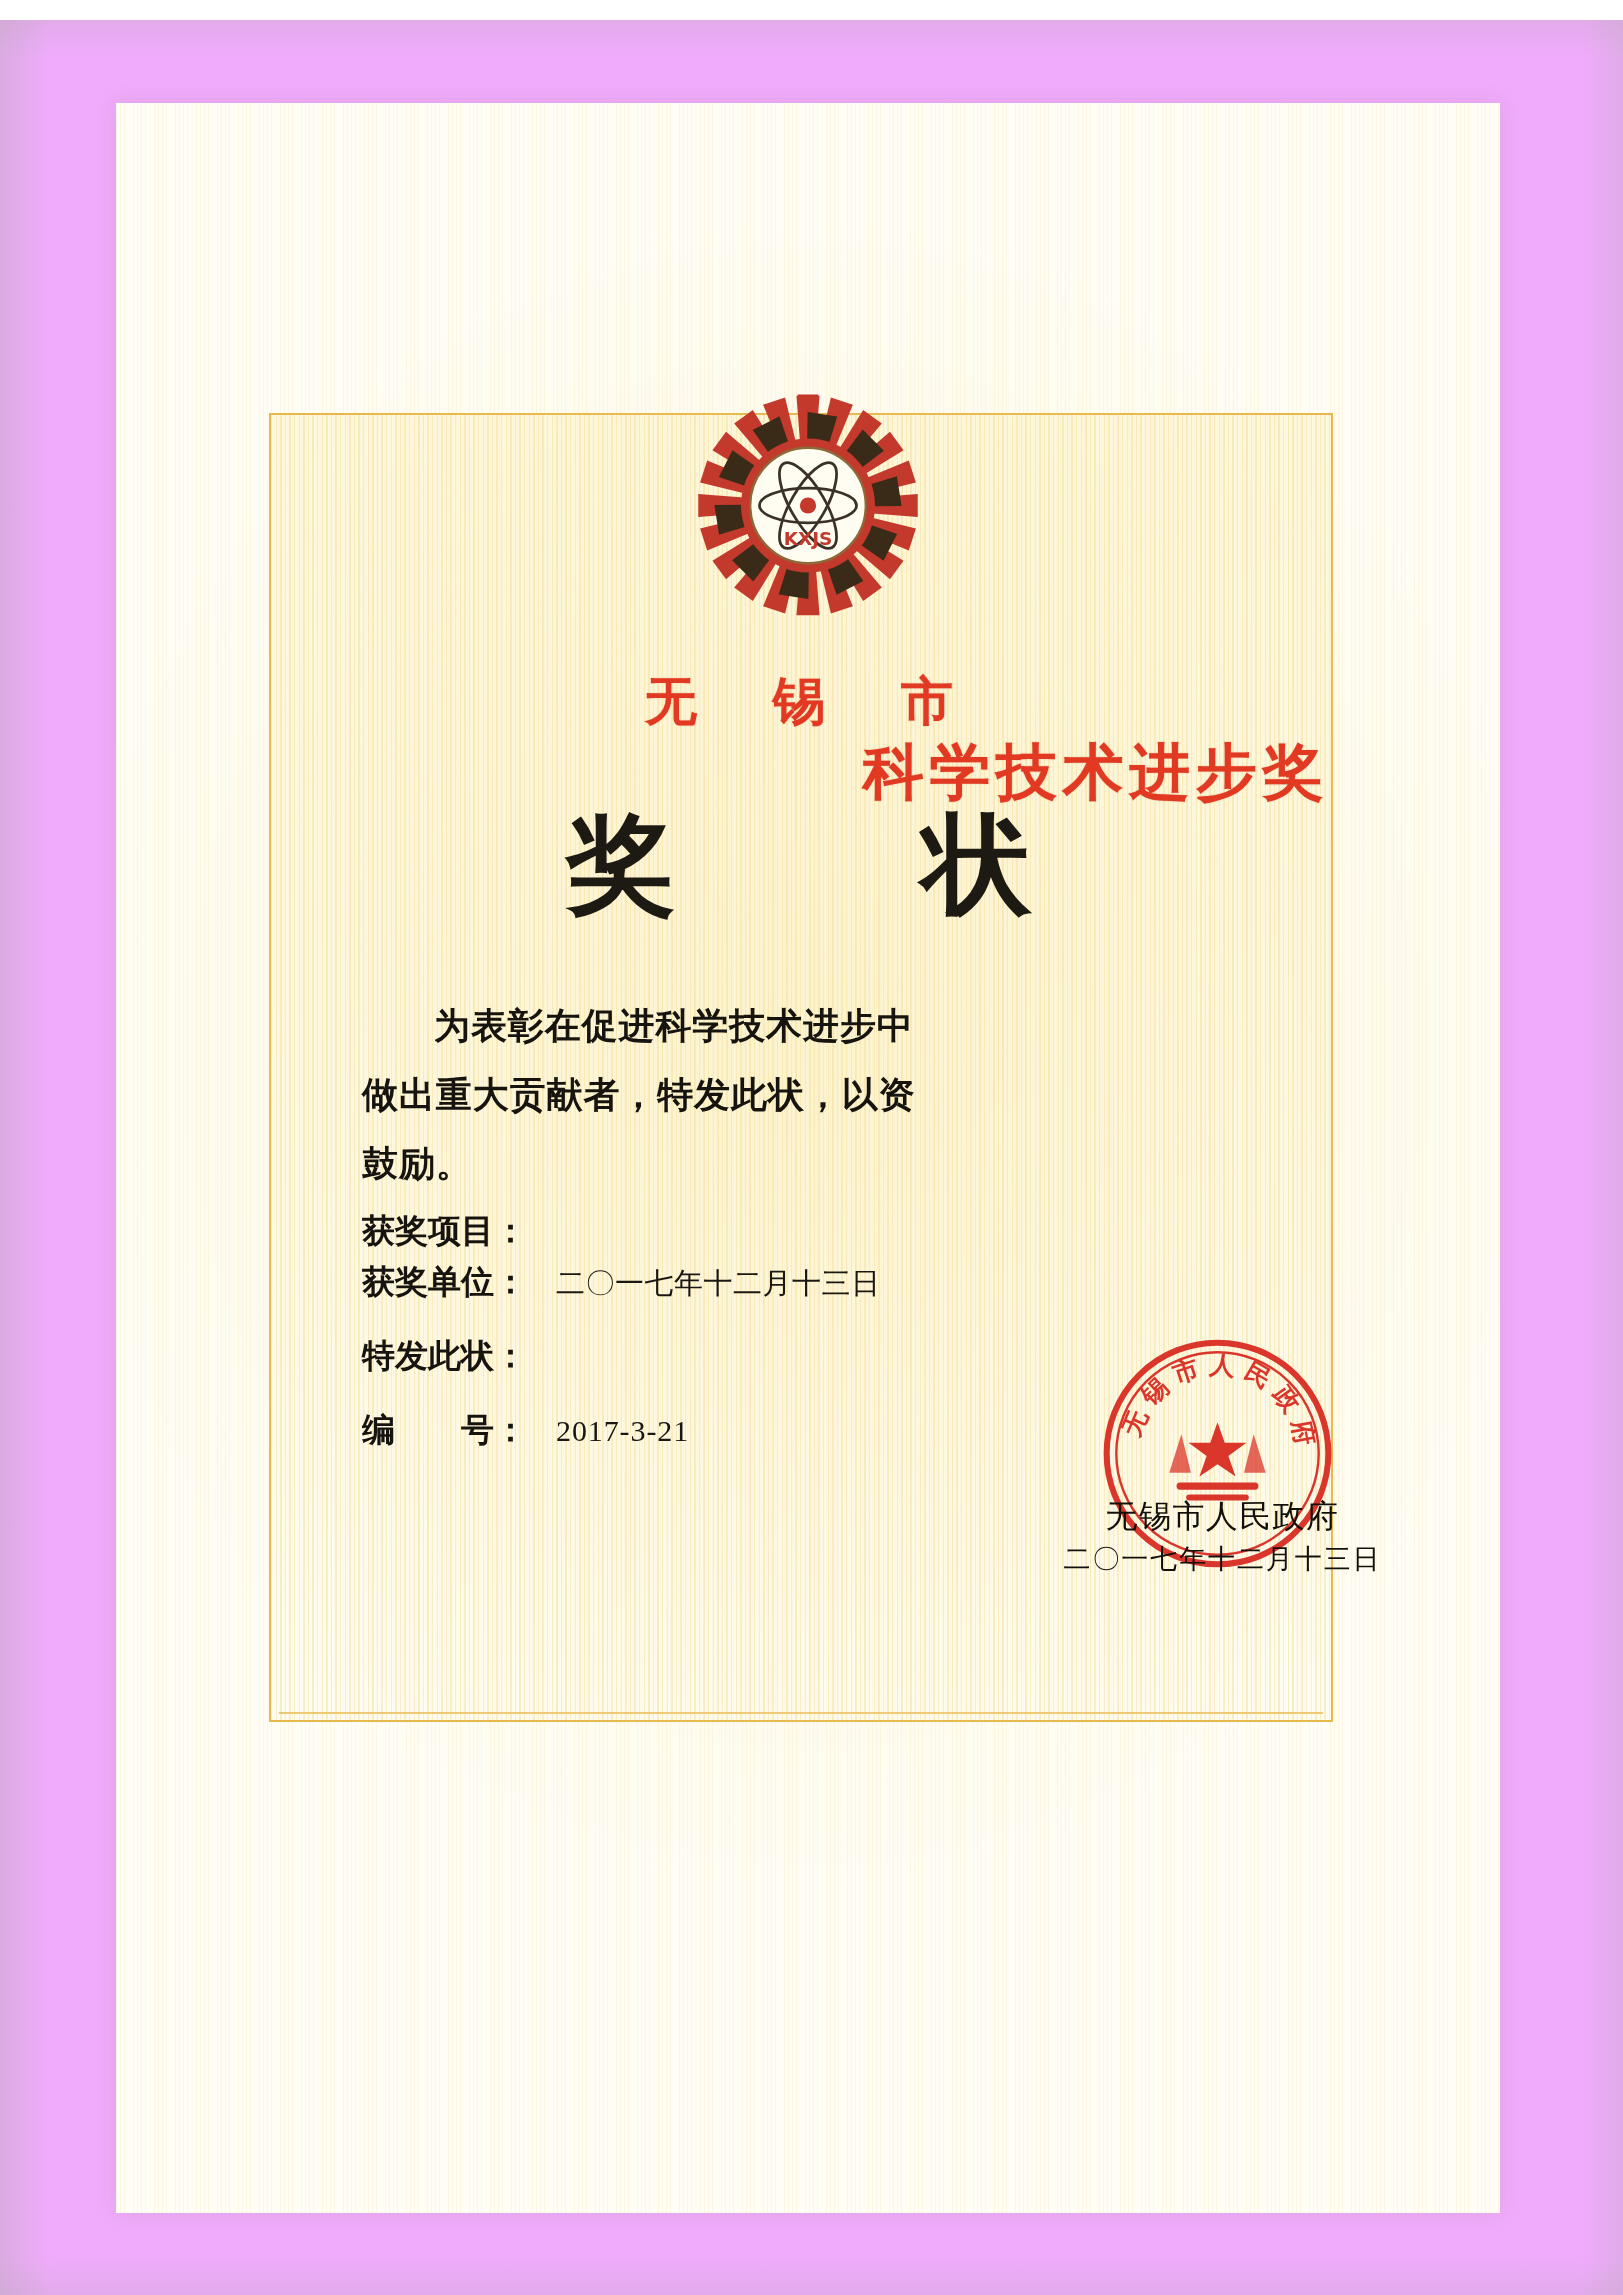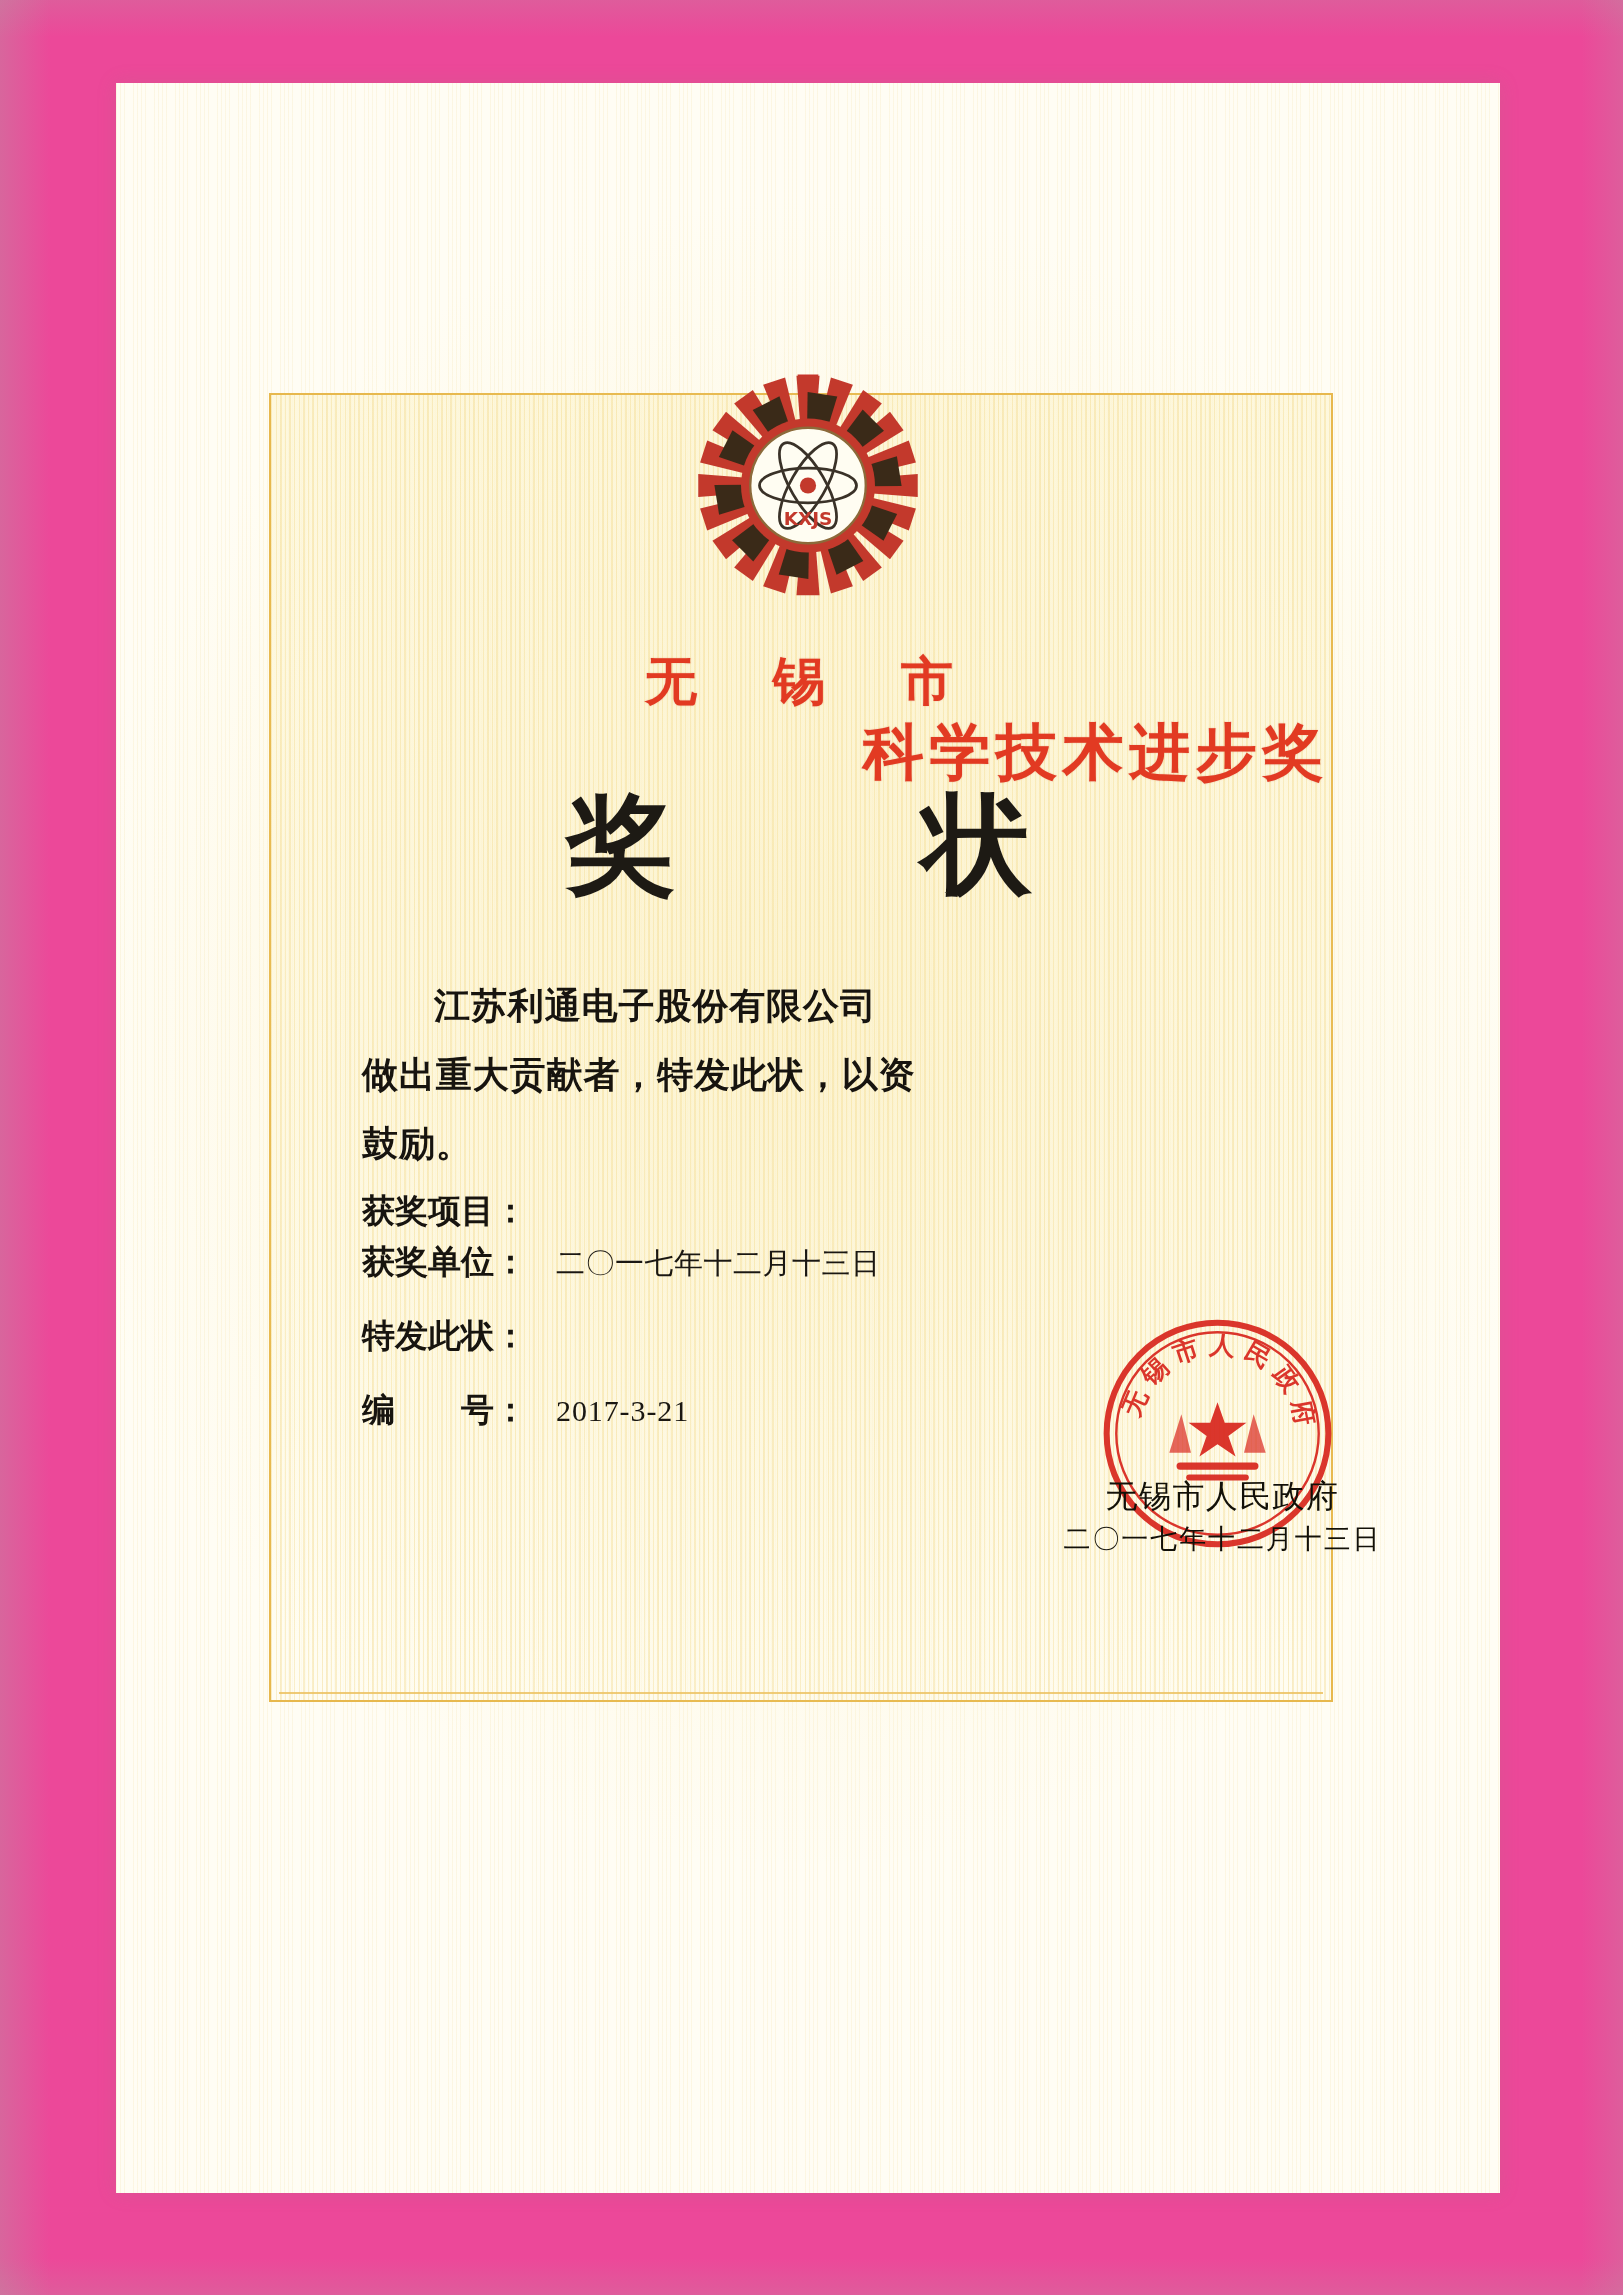--- a/index.html
+++ b/index.html
@@ -12,21 +12,22 @@
     height: 2295px;
     position: relative;
     font-family: "Liberation Serif", serif;
     overflow: hidden;
   }
 
   
   #scan {
     position: absolute;
     inset: 0;
-    background: #ec4899;
+    background: #f0abfc;
+    margin-top: 20px;
   }
   
   #scan::after {
     content: "";
     position: absolute;
     inset: 0;
     background:
       linear-gradient(to right, rgba(170,170,165,0.30) 0px, rgba(255,255,255,0) 51px),
       linear-gradient(to left,  rgba(170,170,165,0.22) 0px, rgba(255,255,255,0) 42px),
       linear-gradient(to bottom, rgba(170,170,165,0.20) 0px, rgba(255,255,255,0) 37px),
@@ -311,21 +312,21 @@
       </g>
     </svg>
 
     <div id="content">
 
       <div class="title-city">无 锡 市</div>
       <div class="title-award">科学技术进步奖</div>
       <div class="title-big">奖　状</div>
 
       <div class="body-text">
-        <div><span class="indent"></span><span>江苏利通电子股份有限公司</span></div>
+        <div><span class="indent"></span><span>为表彰在促进科学技术进步中</span></div>
         <div><span>做出重大贡献者，特发此状，以资</span></div>
         <div><span>鼓励。</span></div>
       </div>
 
       <div class="fields">
 
         <div class="field-row">
           <div class="field-label">获奖项目：</div>
         </div>
 

